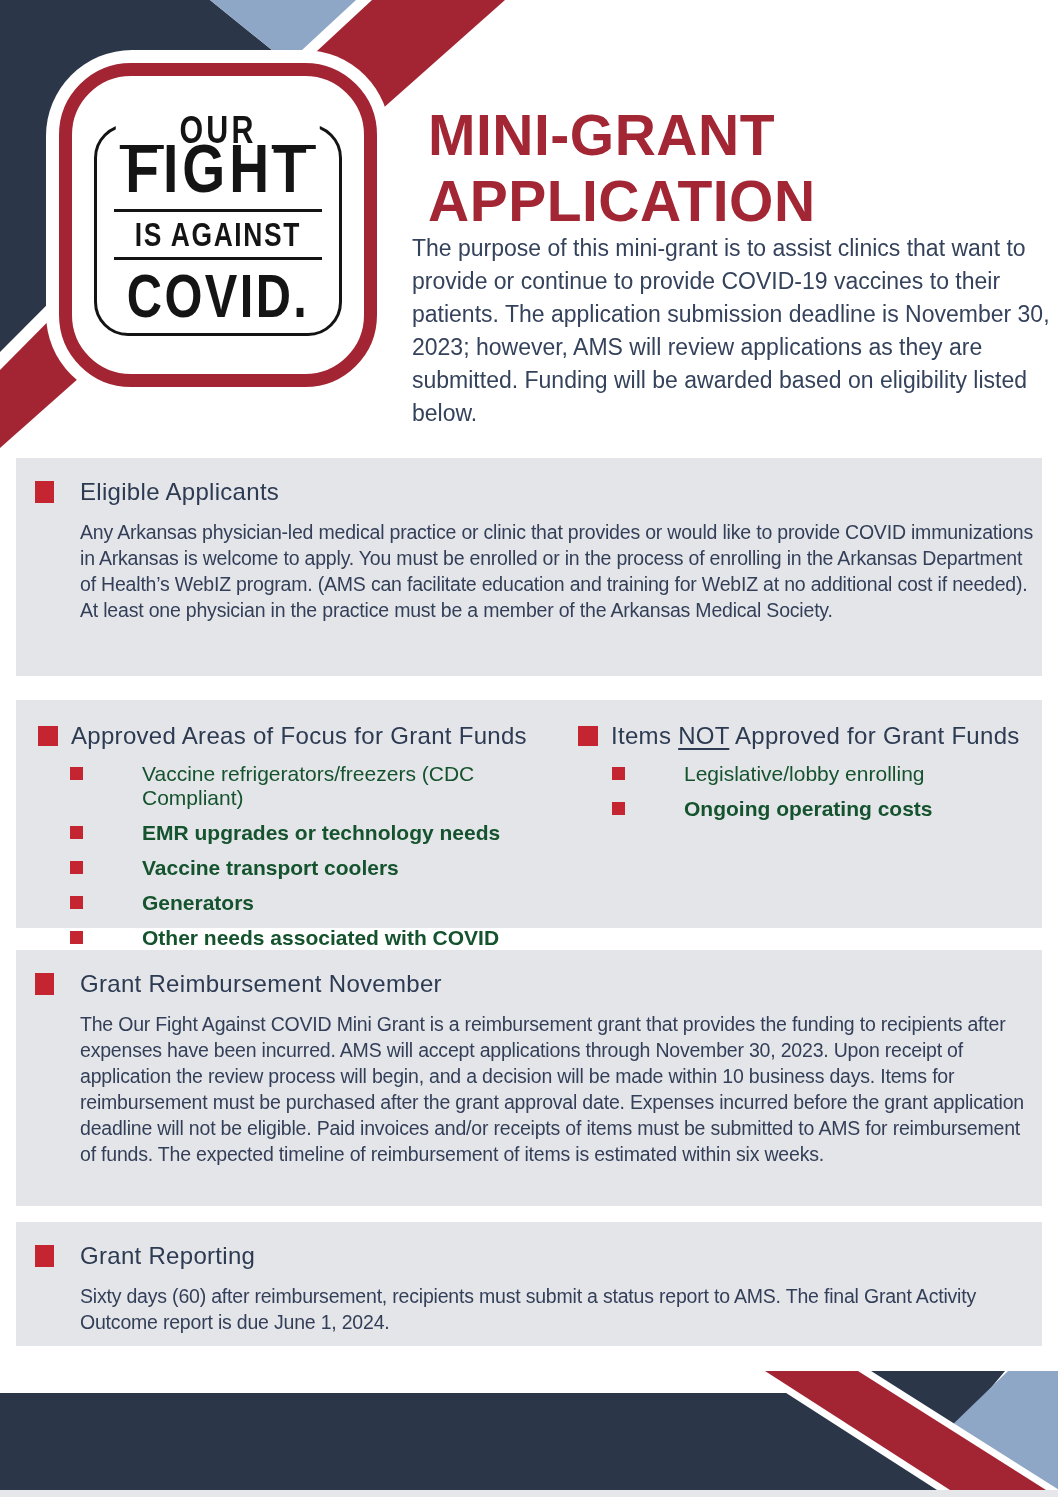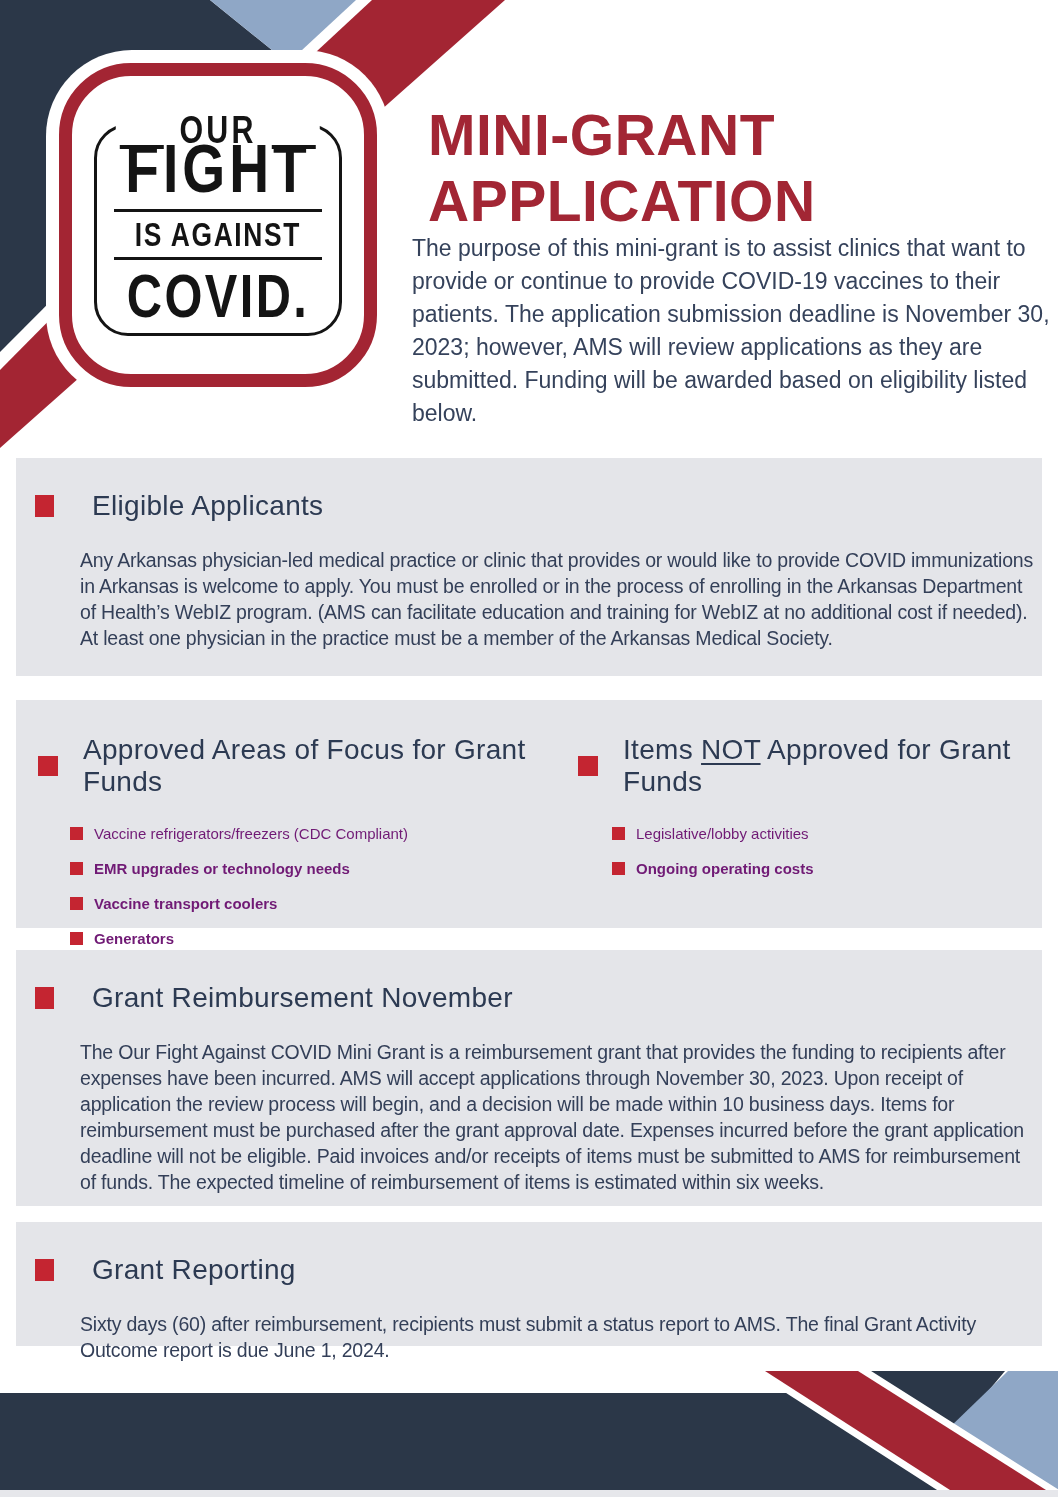--- a/index.html
+++ b/index.html
@@ -37,37 +37,37 @@
   p.intro{position:absolute;left:404px;top:224px;width:652px;margin:8px;font-size:23px;line-height:33px;color:#35425B;}
 
   
   .panel{position:absolute;left:16px;width:1026px;background:#E4E5E9;box-sizing:border-box;}
   .s1{top:458px;height:218px;}
   .s2{top:700px;height:228px;}
   .s3{top:950px;height:256px;}
   .s4{top:1222px;height:124px;}
 
   .h-row{display:flex;align-items:center;}
-  .h-row h2{margin:12px;font-size:28px;font-weight:normal;color:#2C3A52;letter-spacing:0.3px;}
+  .h-row h2{margin:0;font-size:24px;font-weight:normal;color:#2C3A52;letter-spacing:0.3px;}
   .marker{background:#C42531;flex:0 0 auto;}
   .marker-lg{width:19px;height:22px;margin:0 26px 0 19px;}
   .marker-md{width:20px;height:20px;margin-right:13px;}
   .marker-sm{width:13px;height:13px;margin-top:5px;}
   .pad-top{padding-top:20px;}
 
   .panel p.body{margin:13px 0 0 64px;width:956px;font-size:19.5px;line-height:26px;color:#333F58;letter-spacing:-0.2px;}
 
   
   .col{position:absolute;top:22px;}
   .col-left{left:22px;width:510px;}
   .col-right{left:562px;width:452px;}
   .col ul{list-style:none;margin:12px 0 0 0;padding:0 0 0 32px;}
   .col-right ul{padding-left:34px;}
   .col li{display:flex;gap:11px;align-items:flex-start;margin-bottom:11px;}
-  .col li .txt{font-size:15px;line-height:24px;color:#701a75;}
+  .col li .txt{font-size:21px;line-height:24px;color:#14532d;margin-left:48px;}
   .col li.b .txt{font-weight:bold;}
   .u{text-decoration:underline;text-decoration-thickness:2px;text-underline-offset:4px;}
 </style>
 </head>
 <body>
 
 <div class="page">
 
   <svg class="decor decor-top" width="1058" height="470" viewBox="0 0 1058 470" aria-hidden="true">
     <polygon points="372,0 505,0 0,448 0,345" fill="#A32533"></polygon>
@@ -137,21 +137,21 @@
       </ul>
     </div>
     <div class="col col-right">
       <div class="h-row">
         <span class="marker marker-md"></span>
         <h2><span>Items </span><span class="u">NOT</span><span> Approved for Grant Funds</span></h2>
       </div>
       <ul>
         <li>
           <span class="marker marker-sm"></span>
-          <span class="txt">Legislative/lobby activities</span>
+          <span class="txt">Legislative/lobby enrolling</span>
         </li>
         <li class="b">
           <span class="marker marker-sm"></span>
           <span class="txt">Ongoing operating costs</span>
         </li>
       </ul>
     </div>
   </section>
 
   <section class="panel s3">

